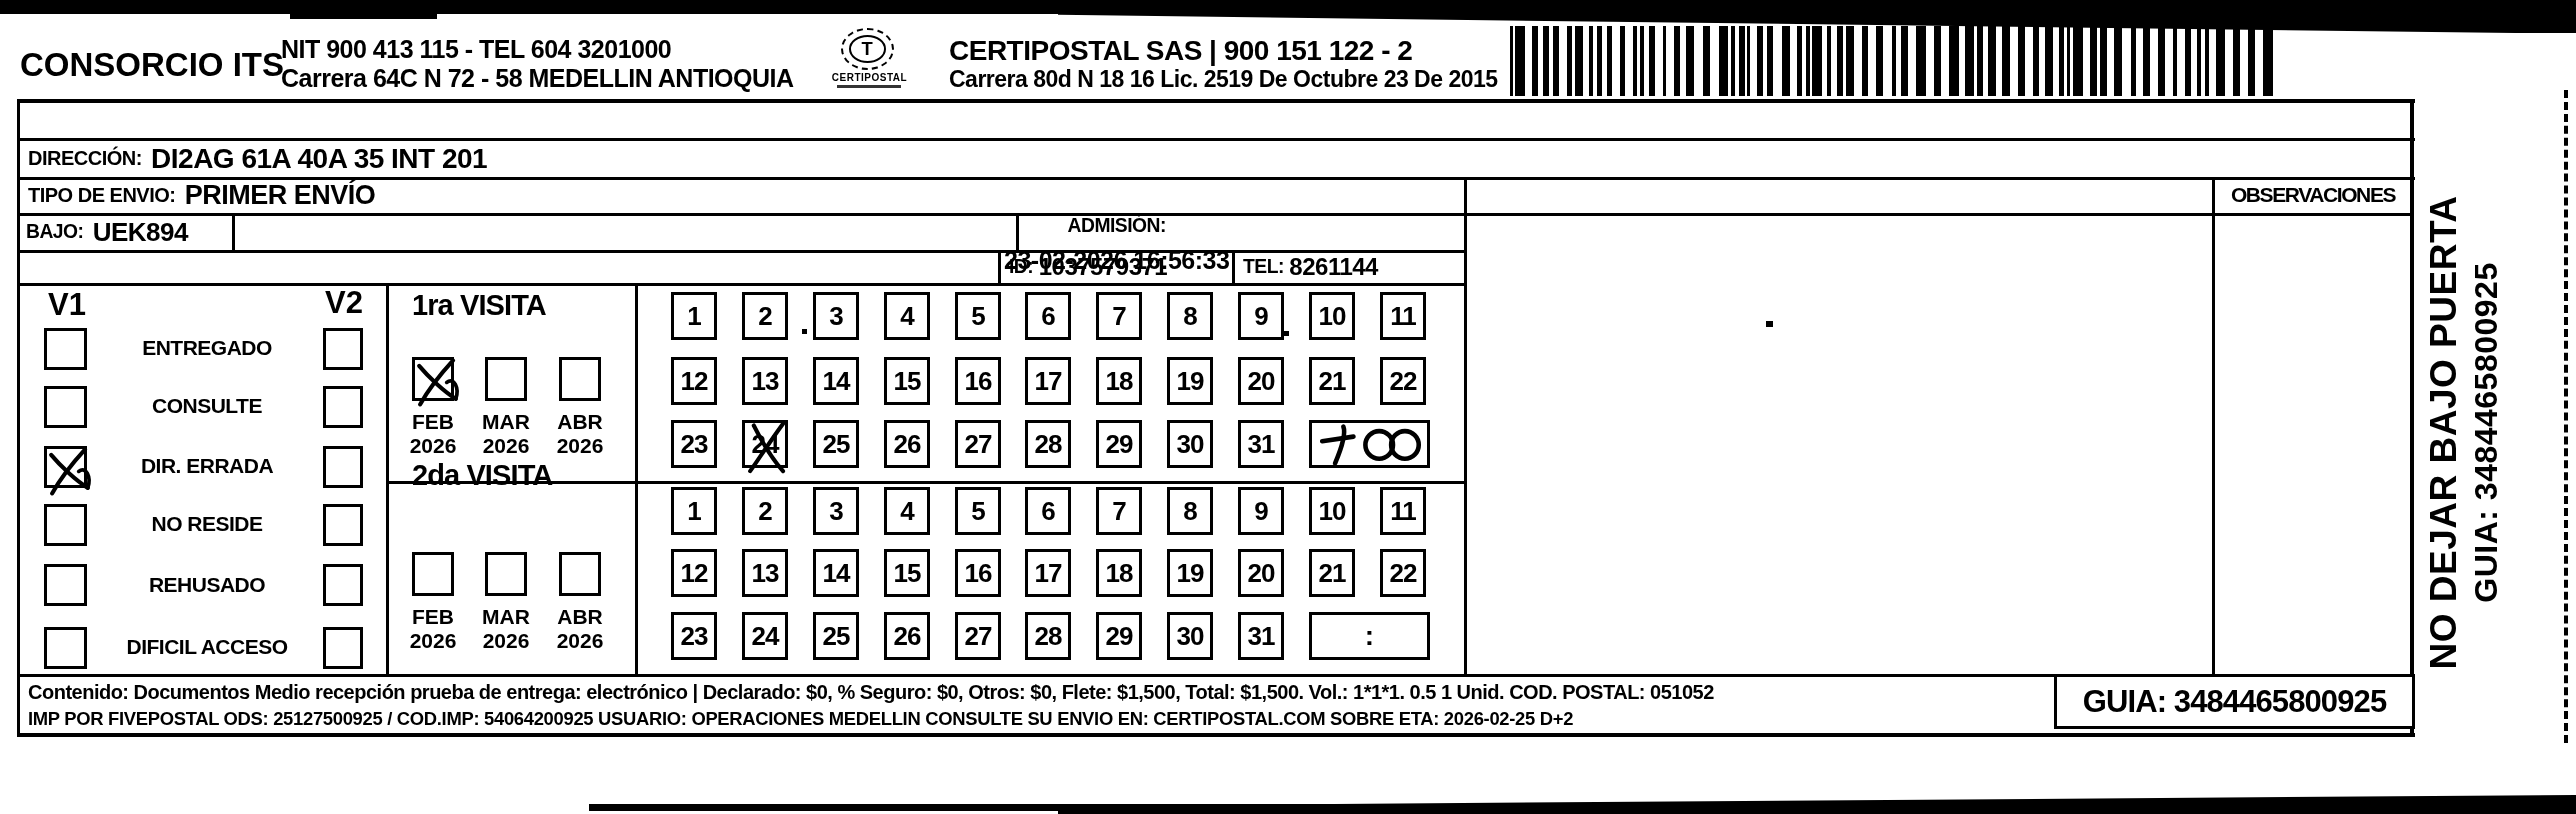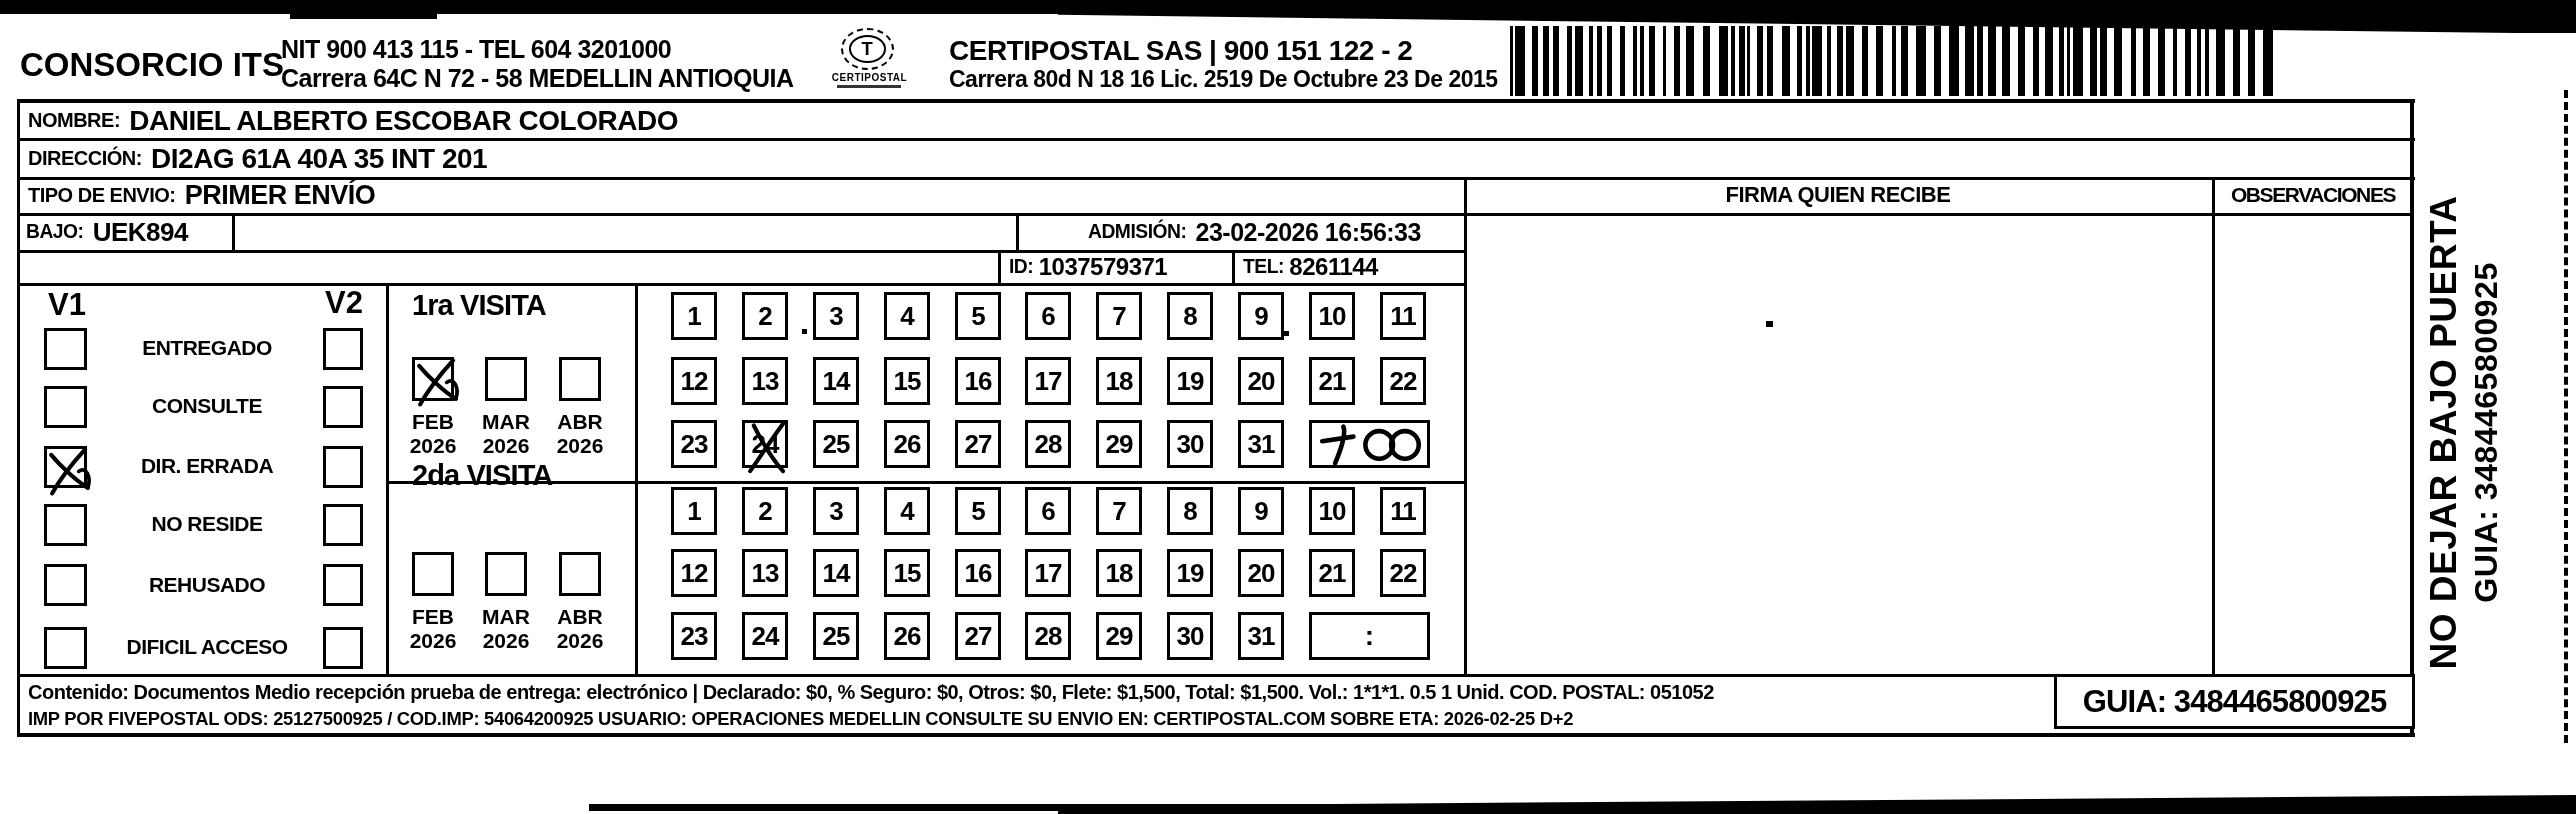--- a/index.html
+++ b/index.html
@@ -133,50 +133,45 @@
 
   <div class="line vline" style="left:1464px;top:177px;height:498px;"></div>
   <div class="line vline" style="left:2212px;top:177px;height:498px;"></div>
   <div class="line vline" style="left:232px;top:213px;height:37px;"></div>
   <div class="line vline" style="left:1016px;top:213px;height:37px;"></div>
   <div class="line vline" style="left:998px;top:250px;height:33px;"></div>
   <div class="line vline" style="left:1232px;top:250px;height:33px;"></div>
   <div class="line vline" style="left:386px;top:283px;height:391px;"></div>
   <div class="line vline" style="left:635px;top:283px;height:391px;"></div>
 
-  <div class="cellrow" style="left:28px;top:103px;height:35px;">
-    <span class="lbl" style="font-size:20px;">NOMBRE:</span>
-    <span class="val" style="font-size:28px;">DANIEL ALBERTO ESCOBAR COLORADO</span>
-  </div>
   <div class="cellrow" style="left:28px;top:141px;height:35px;">
     <span class="lbl" style="font-size:20px;">DIRECCIÓN:</span>
     <span class="val" style="font-size:28px;">DI2AG 61A 40A 35 INT 201</span>
   </div>
   <div class="cellrow" style="left:28px;top:178px;height:34px;">
     <span class="lbl" style="font-size:20px;">TIPO DE ENVIO:</span>
     <span class="val" style="font-size:27px;">PRIMER ENVÍO</span>
   </div>
   <div class="cellrow" style="left:26px;top:215px;height:34px;">
     <span class="lbl" style="font-size:19.3px;">BAJO:</span>
     <span class="val" style="font-size:26px;">UEK894</span>
   </div>
-  <div class="cellrow" style="left:1088px;top:215px;height:34px;">
+  <div class="cellrow" style="left:1004px;top:215px;height:34px;flex-direction:column;">
     <span class="lbl" style="font-size:19.3px;">ADMISIÓN:</span>
     <span class="val" style="font-size:25px;">23-02-2026 16:56:33</span>
   </div>
   <div class="cellrow" style="left:1009px;top:251px;height:31px;gap:5.5px;">
     <span class="lbl" style="font-size:19.3px;">ID:</span>
     <span class="val" style="font-size:24px;">1037579371</span>
   </div>
   <div class="cellrow" style="left:1243px;top:251px;height:31px;gap:5.5px;">
     <span class="lbl" style="font-size:19.3px;">TEL:</span>
     <span class="val" style="font-size:24px;">8261144</span>
   </div>
 
-  <div class="centered" style="position:absolute;left:1464px;top:178px;width:748px;height:34px;font-size:22px;font-weight:700;letter-spacing:-0.5px;">FIRMA QUIEN RECIBE</div>
   <div class="centered" style="position:absolute;left:2212px;top:178px;width:202px;height:34px;font-size:21px;font-weight:700;letter-spacing:-1.4px;">OBSERVACIONES</div>
   <div style="position:absolute;left:1467px;top:216px;width:745px;height:458px;"></div>
   <div style="position:absolute;left:2215px;top:216px;width:196px;height:458px;"></div>
   <div class="speck" style="left:1766px;top:321px;width:7.4px;height:6.4px;"></div>
 
   <div style="position:absolute;left:20px;top:283px;width:366px;height:391px;">
     <div style="position:absolute;left:28px;top:3.7px;font-size:31px;font-weight:700;">V1</div>
     <div style="position:absolute;left:305px;top:1.8px;font-size:31px;font-weight:700;">V2</div>
     <div id="status-rows">
         <div style="position: absolute; left: 24px; top: 45px; width: 43px; height: 42px; border: 3.7px solid rgb(0, 0, 0); box-sizing: border-box;"></div>

